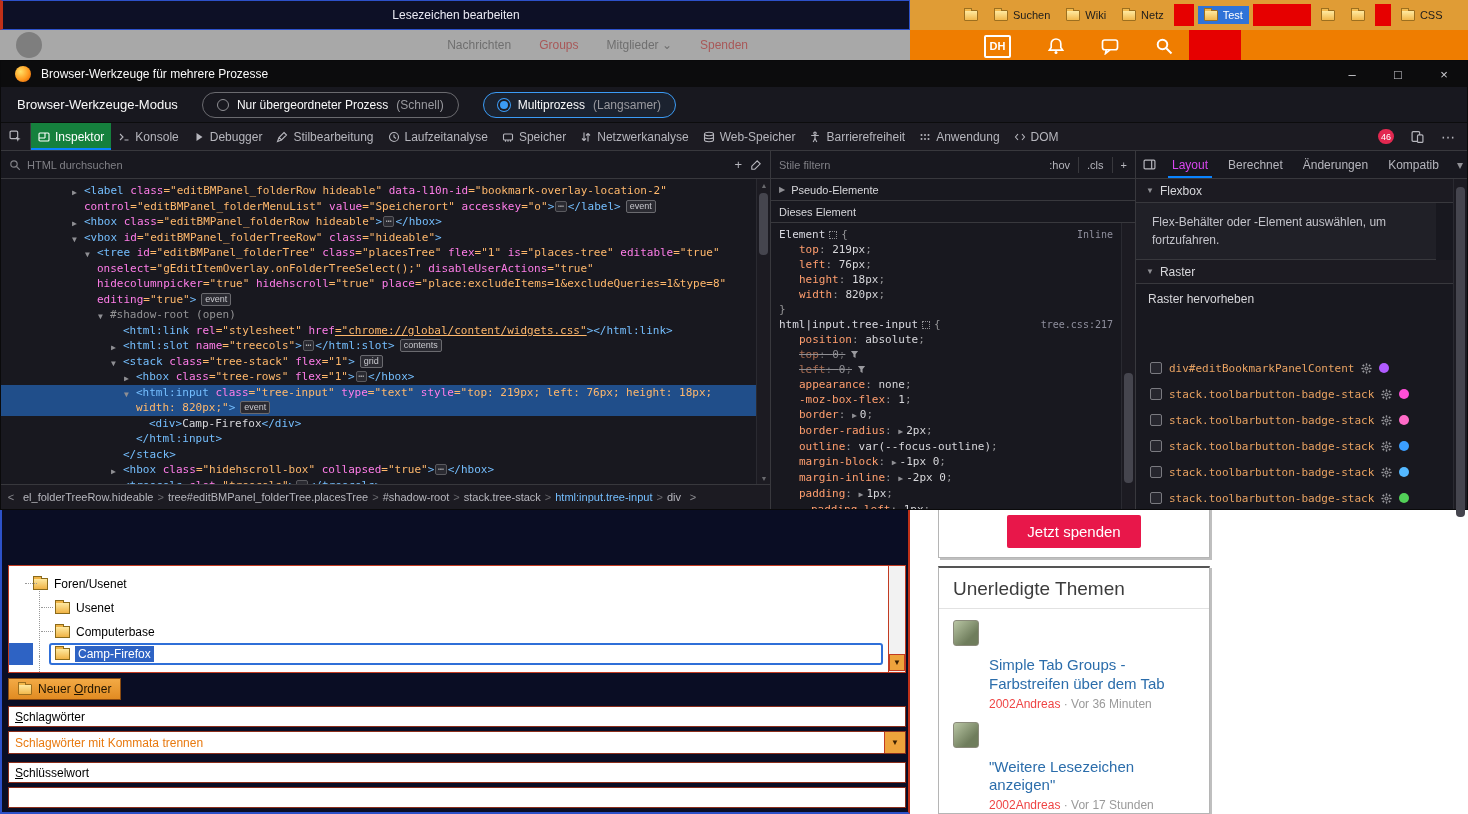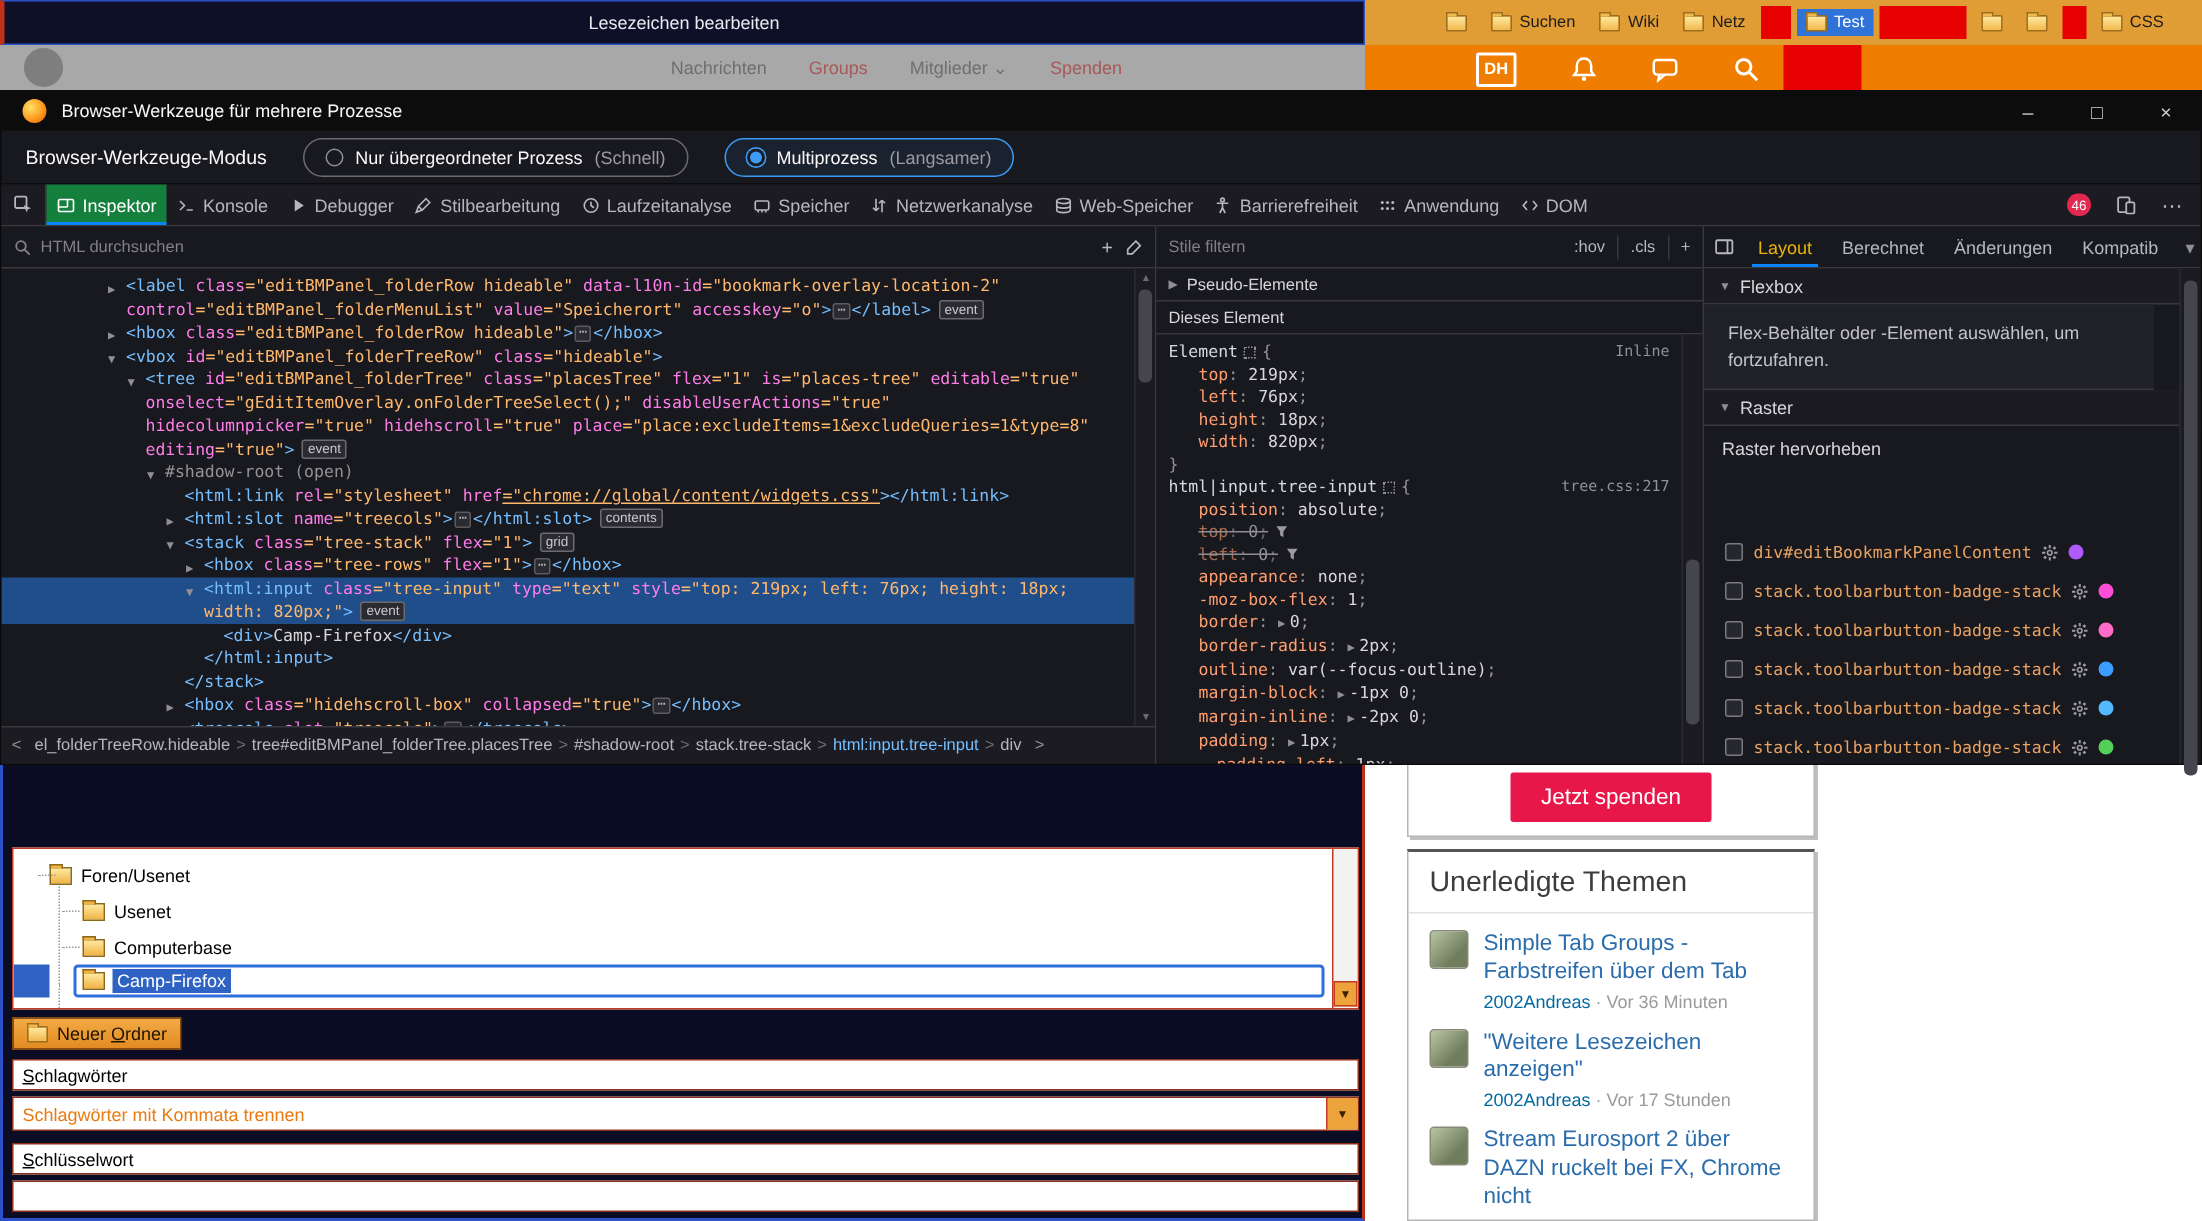--- a/index.html
+++ b/index.html
@@ -21,23 +21,23 @@
   .hdr-red{width:52px;height:32px;background:#e60000;margin-left:16px;}
   .donate-card{position:absolute;left:28px;top:504px;width:272px;height:54px;background:#fff;border:1px solid #b5b5b5;
                box-shadow:2px 2px 0 rgba(0,0,0,.25);display:flex;align-items:center;justify-content:center;}
   .donate-btn{background:#e8174a;color:#fff;font-size:15px;padding:8px 20px;border-radius:2px;}
   .topics-card{position:absolute;left:28px;top:566px;width:272px;height:248px;background:#fff;border:1px solid #b5b5b5;
                border-top:2px solid #555;box-shadow:2px 2px 0 rgba(0,0,0,.25);overflow:hidden;}
   .topics-header{font-size:19px;color:#3c3c3c;padding:10px 14px 8px;border-bottom:1px solid #e2e2e2;}
   .topic{display:flex;gap:10px;padding:11px 14px 0;}
   .avatar{width:26px;height:26px;border-radius:3px;flex:none;border:1px solid #8a8a7a;
           background:linear-gradient(135deg,#b9c6a4,#6f7d5c 70%);}
-  .topic-title{color:#2b6dab;font-size:15px;line-height:1.25;}
+  .topic-title{color:#2b6dab;font-size:15px;line-height:1.25;margin-top:36px;}
   .topic-meta{font-size:12px;color:#9a9a9a;margin-top:3px;}
-  .topic-author{color:#0369a1;}
+  .topic-author{color:#ef4444;}
   
   .dialog-window{position:absolute;left:0;top:0;width:910px;height:814px;z-index:2;background:#0a0d24;}
   .dlg-titlebar{position:absolute;left:0;top:0;width:910px;height:30px;background:#0d1026;border:1px solid #2d51c9;
                 border-left:3px solid #c03018;display:flex;align-items:center;justify-content:center;color:#e9e9f2;font-size:12px;}
   .dim-strip{position:absolute;left:0;top:30px;width:910px;height:30px;background:#a8a8a8;}
   .dim-logo{position:absolute;left:16px;top:2px;width:26px;height:26px;border-radius:50%;background:#7e7e7e;}
   .dim-nav{position:absolute;right:162px;top:0;height:100%;display:flex;gap:28px;align-items:center;font-size:12px;color:#6f6f6f;}
   .dim-nav .red{color:#a85858;}
   .dlg-frame{position:absolute;left:0;top:60px;width:910px;height:754px;background:#0a0d24;
              border-left:2px solid #2d51c9;border-right:2px solid #c03018;border-bottom:2px solid #2d51c9;}
@@ -124,21 +124,21 @@
   .ru-src{margin-left:auto;color:#8f8f9d;padding-right:8px;font-size:10px;}
   .ru-prop{padding-left:20px;color:#d7d7db;}
   .ru-prop.sub{padding-left:32px;}
   .pn{color:#ff9e6e;}  .pv{color:#d7d7db;}  .pp{color:#939395;}
   .ov{text-decoration:line-through;opacity:.62;}
   .exp{color:#8f8f94;font-size:8px;margin-right:3px;}
   .funnel{margin-left:5px;}
   .ly-tabs{height:28px;border-bottom:1px solid #38383d;display:flex;align-items:center;font-size:12px;color:#b6b6bd;overflow:hidden;}
   .ly-toggle{width:26px;display:flex;align-items:center;justify-content:center;flex:none;}
   .ly-tab{padding:0 10px;height:100%;display:flex;align-items:center;position:relative;white-space:nowrap;}
-  .ly-tab.active{color:#eab308;}
+  .ly-tab.active{color:#d946ef;}
   .ly-tab.active::after{content:"";position:absolute;left:6px;right:6px;bottom:0;height:2px;background:#0a84ff;}
   .ly-chev{margin-left:auto;padding-right:4px;color:#8f8f94;flex:none;}
   .ly-sec-h{height:24px;display:flex;align-items:center;gap:6px;padding-left:10px;color:#d7d7db;font-size:12px;
             border-bottom:1px solid #38383d;background:#1c1b22;}
   .ly-hint{padding:10px 16px;color:#c3c3ca;font-size:12px;line-height:1.5;border-bottom:1px solid #38383d;background:#202027;}
   .ly-sub{padding:8px 0 4px 12px;color:#d7d7db;font-size:12px;}
   .grid-row{display:flex;align-items:center;gap:7px;height:26px;padding-left:14px;
             font-family:"DejaVu Sans Mono",monospace;font-size:11px;color:#e8a262;}
   .gchk{width:12px;height:12px;background:#26262e;border:1px solid #7a7a80;border-radius:2px;flex:none;}
   .dot{width:10px;height:10px;border-radius:50%;flex:none;}

